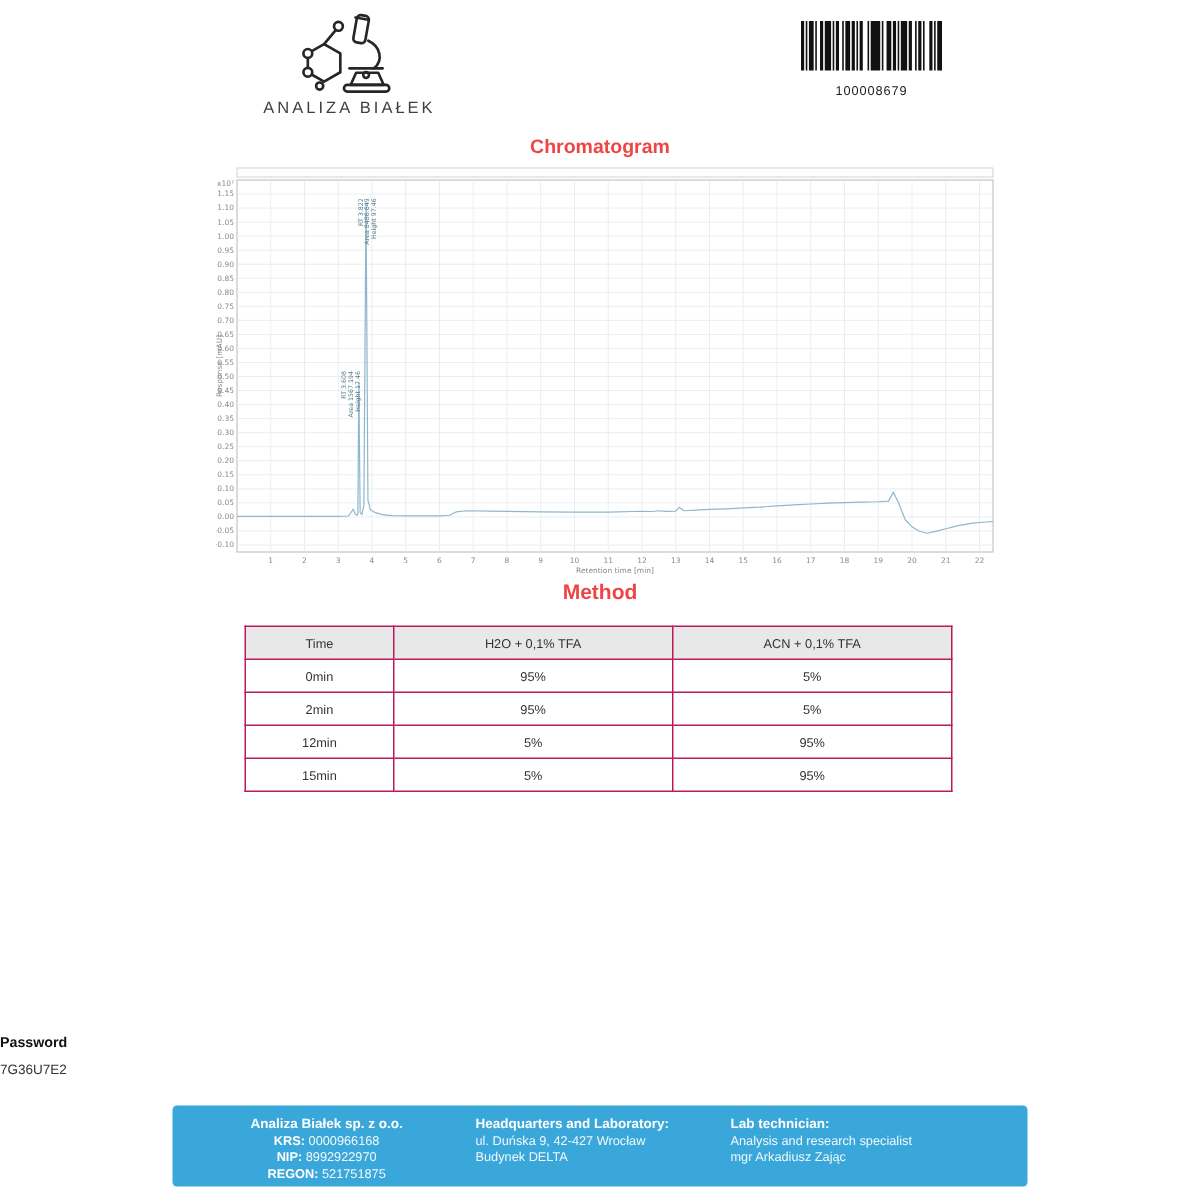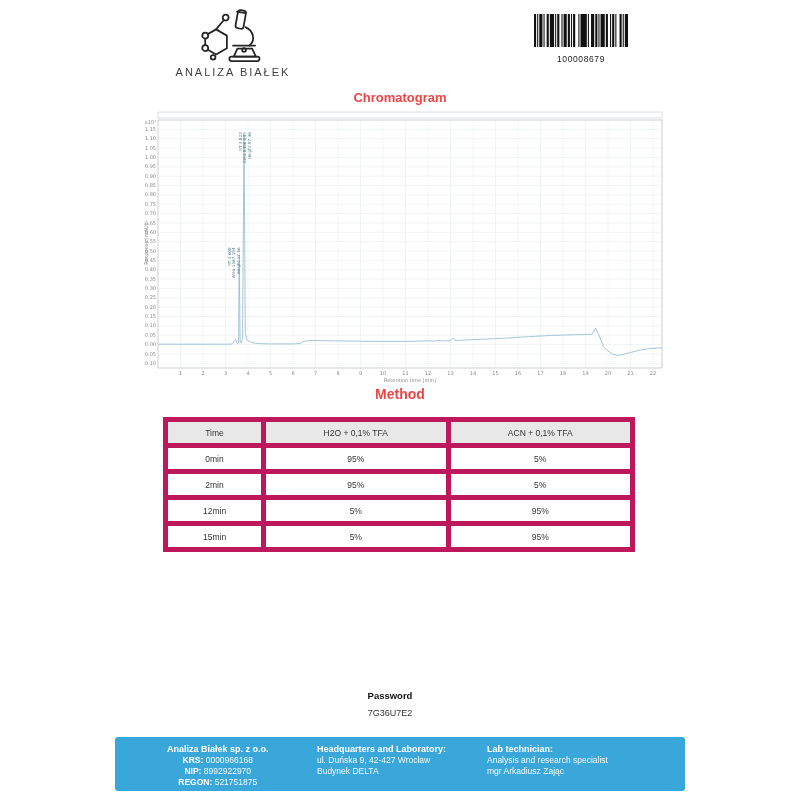--- a/index.html
+++ b/index.html
@@ -17,25 +17,25 @@
   .h-title{position:absolute;left:0;width:800px;text-align:center;font-weight:bold;color:#ef4444;}
   .t-chrom{top:90px;font-size:13px;}
   .t-method{top:386px;font-size:14px;}
 
   
   .chart-wrap{position:absolute;left:144px;top:110px;width:520px;height:282px;}
   .chart-wrap svg{font-family:"DejaVu Sans",sans-serif;}
 
   
   .method-table{position:absolute;left:163px;top:417px;width:472px;border-collapse:collapse;font-size:8.5px;color:#333;table-layout:fixed;}
-  .method-table th,.method-table td{border:5px solid #be185d;height:21px;text-align:center;vertical-align:middle;font-weight:normal;padding:0;}
+  .method-table th,.method-table td{border:1px solid #be185d;height:21px;text-align:center;vertical-align:middle;font-weight:normal;padding:0;}
   .method-table thead th{background:#e8e8e8;}
 
   
-  .password{position:absolute;left:0;top:690px;width:780px;text-align:center;}
+  .password{position:absolute;left:0;top:690px;width:780px;}
   .password .lbl{font-size:9.5px;font-weight:bold;color:#111;}
   .password .val{font-size:9px;color:#333;margin-top:7px;}
 
   
   .footer{position:absolute;left:115px;top:737px;width:570px;height:54px;border-radius:3px;color:#fff;font-size:8.5px;}
   .fcol{position:absolute;top:7px;line-height:11px;white-space:nowrap;}
   .fcol .t{font-weight:bold;font-size:9px;}
   .fcol .b{font-weight:bold;}
   .fcol .soft{color:rgba(255,255,255,0.93);}
   .fcol1{left:52px;text-align:center;}

